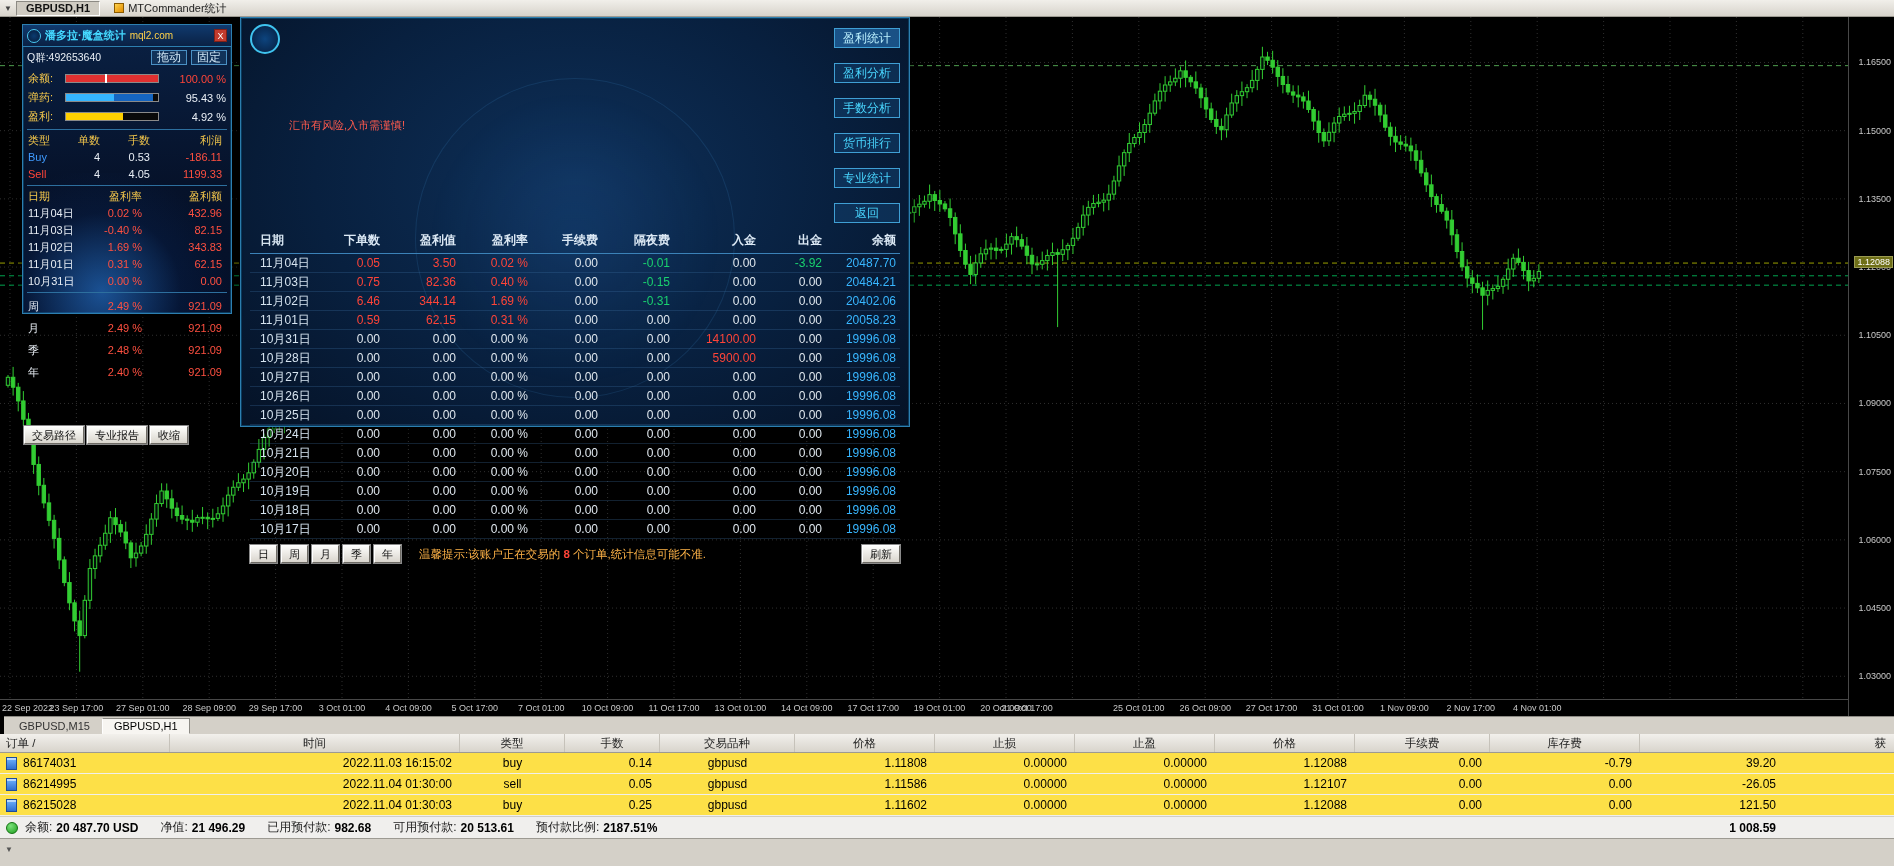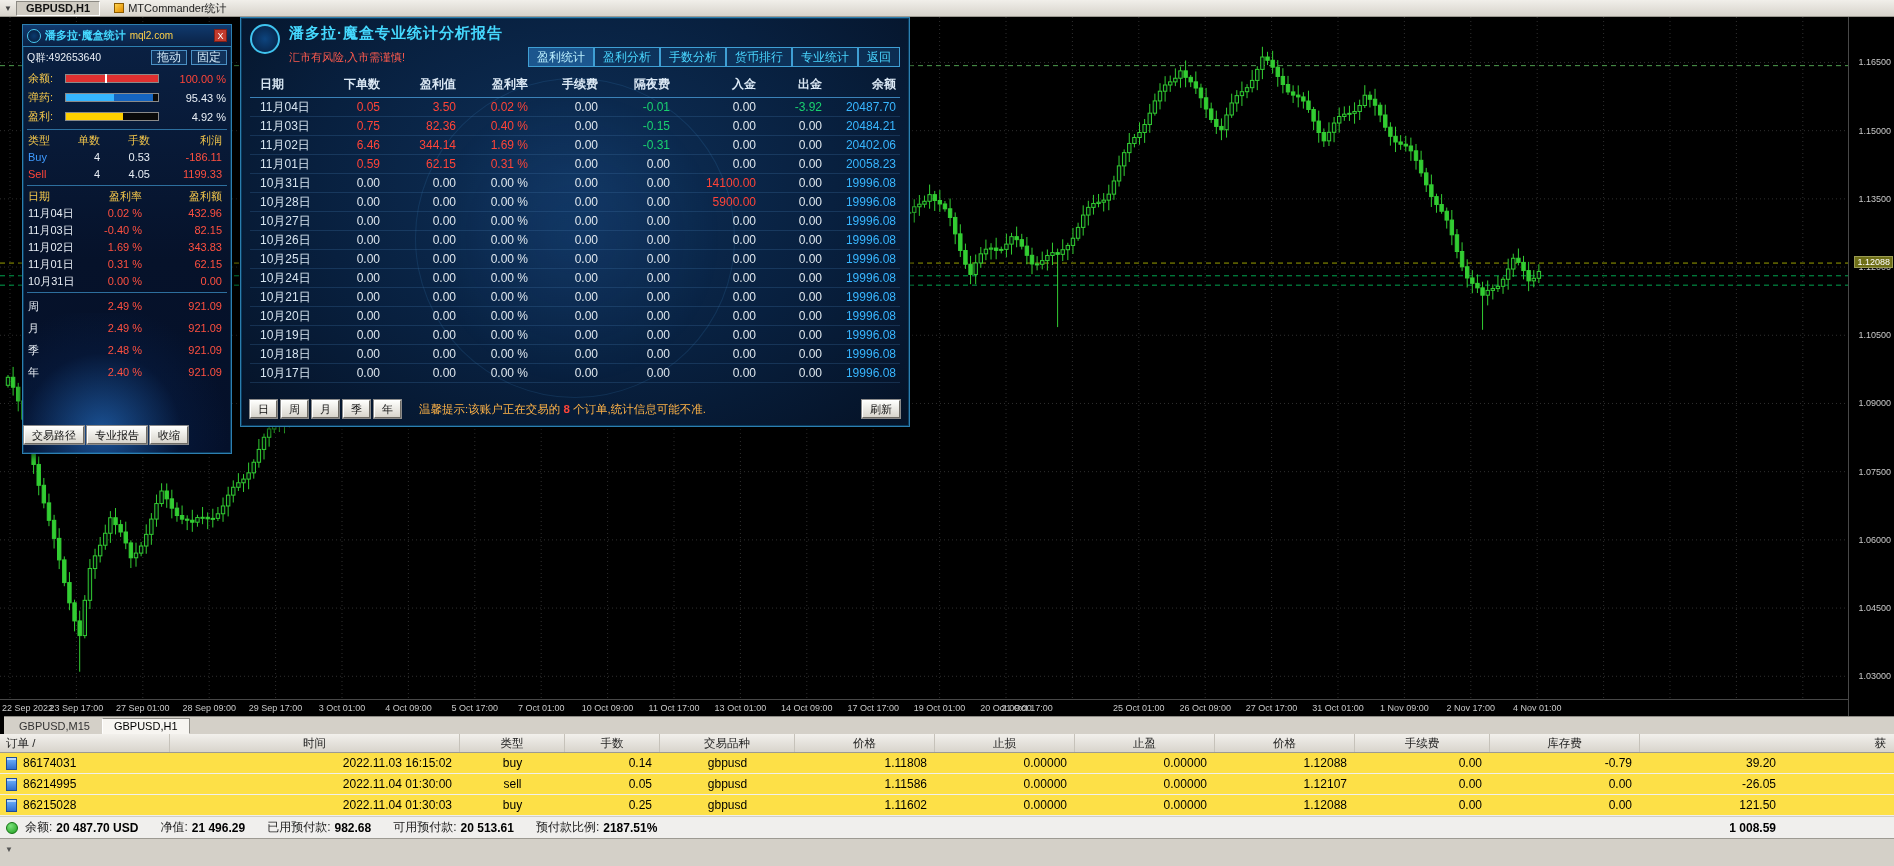--- a/index.html
+++ b/index.html
@@ -32,21 +32,21 @@
   .dtick { position:absolute; top:3px; transform:translateX(-50%); white-space:nowrap; }
   .dtick.first { transform:none; }
 
   
   .win-btn { background:linear-gradient(#fdfdfb,#d9d5cd); border:1px solid;
              border-color:#ffffff #6d6a64 #6d6a64 #ffffff; box-shadow:0 0 0 1px #8a8a8a;
              font-size:11px; color:#111; padding:1px 7px; height:18px; line-height:14px;
              white-space:nowrap; }
 
   
-  .lp { position:absolute; left:22px; top:24px; width:210px; height:430px;
+  .lp { position:absolute; left:22px; top:24px; width:210px; height:290px;
         background:linear-gradient(#0a2144,#06122a 55%,#04102a);
         border:1px solid #2d7fb0; box-shadow:inset 0 0 0 1px #0a3a5c, 0 2px 8px rgba(0,0,0,.7);
         color:#dfe8f2; font-size:11px; z-index:20; }
   .lp-earth { position:absolute; left:0; bottom:0; width:100%; height:140px;
         background:radial-gradient(circle at 38% 85%, rgba(45,135,235,.55), rgba(10,40,90,.25) 45%, transparent 72%); }
   .lp-title { position:relative; display:flex; align-items:center; gap:4px; height:22px; padding:0 4px;
         background:linear-gradient(#103a6e,#0a2144); border-bottom:1px solid #2d7fb0; }
   .lp-logo { width:14px; height:14px; border-radius:50%; border:1px solid #49c9f0;
         background:radial-gradient(circle,#0b3c70,#061a38); }
   .lp-title .t1 { color:#45d9ff; font-weight:bold; font-size:11px; }
@@ -85,21 +85,21 @@
         transform:translate(-50%,-50%); border-radius:50%;
         border:1px solid rgba(80,180,255,.12);
         background:radial-gradient(circle, rgba(60,150,255,.10), transparent 65%); }
   .rp-head { position:relative; display:flex; padding:6px 9px 2px; }
   .rp-logo { width:30px; height:30px; border-radius:50%; border:2px solid #3fc3ef;
         background:radial-gradient(circle,#0d447e,#061c3c); margin-right:9px; }
   .rp-ht { flex:1; }
   .rp-title { color:#45d9ff; font-size:15px; font-weight:bold; letter-spacing:1px; }
   .rp-line2 { display:flex; align-items:center; margin-top:4px; }
   .rp-sub { color:#ff5a4d; font-size:11px; }
-  .rp-tabs { margin-left:auto; display:flex; gap:0; }
+  .rp-tabs { margin-left:auto; display:flex; gap:15px;flex-direction:column; }
   .rp-tab { border:1px solid #3f9fd4; color:#49d6ff; background:rgba(20,70,120,.45);
         font-size:12px; padding:1px 8px; height:20px; line-height:16px; white-space:nowrap; }
   .rp-tab.active { background:rgba(40,120,190,.6); color:#bdf1ff; }
   .rp-table { position:relative; margin:5px 9px 0; font-size:12px; }
   .rp-hrow, .rp-row { display:grid; grid-template-columns:72px 62px 76px 72px 70px 72px 86px 66px 1fr; }
   .rp-hrow { color:#dce9f5; font-weight:bold; border-bottom:1px solid #3b82b8; padding:2px 0 4px; }
   .rp-row { height:19px; line-height:19px; border-bottom:1px solid rgba(60,110,160,.30); }
   .c-date { color:#d6e4f0; padding-left:10px; text-align:left; }
   .c-pos { color:#ff4438; } .c-neg { color:#19d16f; } .c-zero { color:#dfe7ee; } .c-bal { color:#38b6ff; }
   .rp-foot { position:relative; margin-top:auto; display:flex; align-items:center;
@@ -948,21 +948,20 @@
       <button class="win-btn">交易路径</button>
       <button class="win-btn">专业报告</button>
       <button class="win-btn">收缩</button>
     </div>
 
   <div class="rp">
     <div class="rp-globe"></div>
     <div class="rp-head">
       <span class="rp-logo"></span>
       <div class="rp-ht">
-        <div class="rp-title">潘多拉·魔盒专业统计分析报告</div>
         <div class="rp-line2">
           <span class="rp-sub">汇市有风险,入市需谨慎!</span>
           <span class="rp-tabs">
               <button class="rp-tab active">盈利统计</button>
               <button class="rp-tab">盈利分析</button>
               <button class="rp-tab">手数分析</button>
               <button class="rp-tab">货币排行</button>
               <button class="rp-tab">专业统计</button>
               <button class="rp-tab">返回</button>
             </span>

